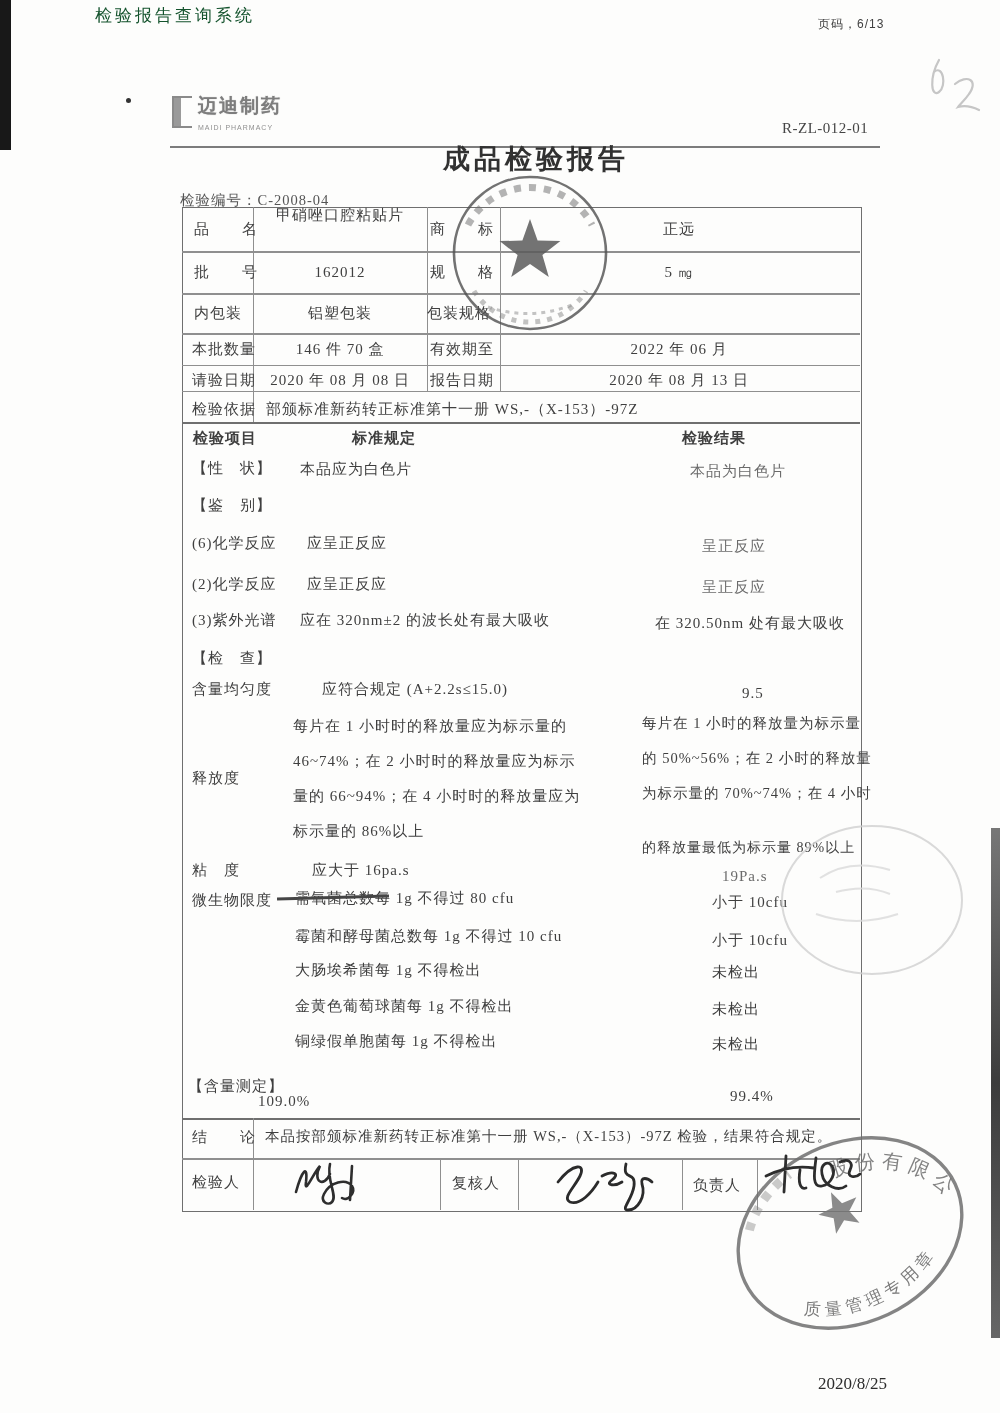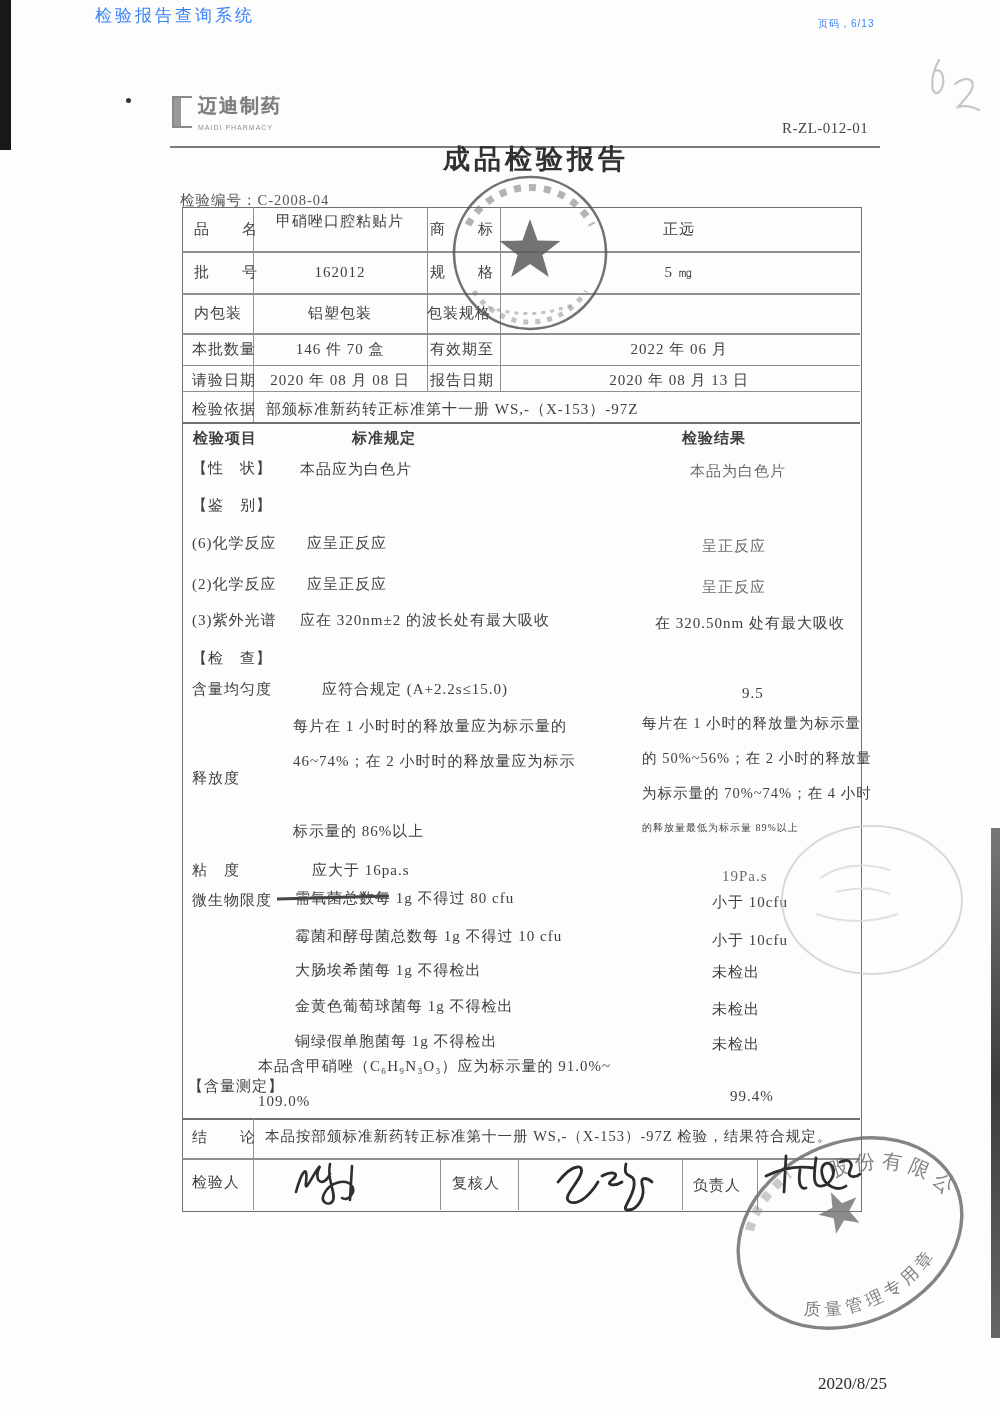--- a/index.html
+++ b/index.html
@@ -1,36 +1,36 @@
 <!DOCTYPE html>
 <html><head>
 <meta charset="utf-8">
 <style>
   html,body{margin:0;padding:0;background:#ffffff;}
   .page{position:relative;width:1000px;height:1413px;background:#fdfdfc;overflow:hidden;
         font-family:"Liberation Serif","DejaVu Serif",serif;color:#3d3d3d;}
   .t{position:absolute;white-space:nowrap;font-size:15px;line-height:20px;letter-spacing:1px;color:#3f3f3f;}
   .faded{color:#6b6b6b;}
-  .sys{font-family:"Liberation Sans","DejaVu Sans",sans-serif;color:#3b82f6;}
+  .sys{font-family:"Liberation Sans","DejaVu Sans",sans-serif;color:#14532d;}
   .ctr{text-align:center;}
   .ln{position:absolute;background:#8f8f8f;}
   .ln-dk{position:absolute;background:#6f6f6f;}
   svg{position:absolute;overflow:visible;}
 </style>
 </head>
 <body>
 
 <div class="page">
 
   <div class="ln" style="left:0;top:0;width:11px;height:150px;background:#181818;"></div>
   <div class="ln" style="left:991px;top:828px;width:9px;height:510px;background:linear-gradient(#777,#3c3c3c,#666);"></div>
   <div style="position:absolute;left:126px;top:98px;width:5px;height:5px;background:#333;border-radius:50%;"></div>
 
   <div class="t sys" style="left:95px;top:6px;font-size:17px;letter-spacing:3px;">检验报告查询系统</div>
-  <div class="t sys" style="left:818px;top:14px;font-size:10px;color:#3b82f6;">页码，6/13</div>
+  <div class="t sys" style="left:818px;top:14px;font-size:12px;color:#404040;">页码，6/13</div>
 
   <svg style="left:915px;top:50px;" width="80" height="70" viewBox="0 0 80 70">
     <path d="M24,10 C14,28 16,48 24,42 C32,36 28,14 19,22 M40,34 C52,24 64,30 54,44 C50,50 45,54 43,57 C50,55 58,57 64,60" fill="none" stroke="#c6c6c6" stroke-width="2.2" stroke-linecap="round"></path>
   </svg>
 
   <div style="position:absolute;left:172px;top:96px;display:flex;gap:6px;">
     <span style="display:inline-block;width:18px;height:28px;border:2px solid #8a8a8a;border-right:none;background:linear-gradient(90deg,#9a9a9a 40%,transparent 40%);"></span>
     <span>
       <span class="t" style="position:static;font-size:19px;font-weight:bold;color:#7d7d7d;letter-spacing:2px;text-shadow:0 0 1px #aaa;">迈迪制药</span><br>
       <span class="t sys" style="position:static;font-size:7px;color:#8f8f8f;letter-spacing:1px;">MAIDI PHARMACY</span>
@@ -51,21 +51,21 @@
   <div class="ln" style="left:500px;top:207px;width:1px;height:184px;"></div>
 
   <div class="ln" style="left:182px;top:251px;width:678px;height:1.5px;"></div>
   <div class="ln" style="left:182px;top:293px;width:678px;height:1.5px;"></div>
   <div class="ln" style="left:182px;top:333px;width:678px;height:1.5px;"></div>
   <div class="ln" style="left:182px;top:365px;width:678px;height:1px;"></div>
   <div class="ln" style="left:182px;top:391px;width:678px;height:1px;"></div>
   <div class="ln-dk" style="left:182px;top:422px;width:678px;height:2px;"></div>
 
   <div class="t" style="left:194px;top:219px;">品　　名</div>
-  <div class="t ctr" style="left:253px;top:211px;width:174px;">甲硝唑口腔粘贴片</div>
+  <div class="t ctr" style="left:253px;top:205px;width:174px;">甲硝唑口腔粘贴片</div>
   <div class="t" style="left:430px;top:219px;">商　　标</div>
   <div class="t ctr" style="left:500px;top:219px;width:358px;">正远</div>
 
   <div class="t" style="left:194px;top:262px;">批　　号</div>
   <div class="t ctr" style="left:253px;top:262px;width:174px;">162012</div>
   <div class="t" style="left:430px;top:262px;">规　　格</div>
   <div class="t ctr" style="left:500px;top:262px;width:358px;">5 ㎎</div>
 
   <div class="t" style="left:194px;top:303px;">内包装</div>
   <div class="t ctr" style="left:253px;top:303px;width:174px;">铝塑包装</div>
@@ -108,25 +108,26 @@
 
   <div class="t" style="left:192px;top:648px;">【检　查】</div>
 
   <div class="t" style="left:192px;top:679px;">含量均匀度</div>
   <div class="t" style="left:322px;top:679px;">应符合规定 (A+2.2s≤15.0)</div>
   <div class="t" style="left:742px;top:683px;">9.5</div>
 
   <div class="t" style="left:192px;top:768px;">释放度</div>
   <div class="t" style="left:293px;top:716px;">每片在 1 小时时的释放量应为标示量的</div>
   <div class="t" style="left:293px;top:751px;">46~74%；在 2 小时时的释放量应为标示</div>
+  <div class="t" style="left:293px;top:786px;">量的 66~94%；在 4 小时时的释放量应为</div>
   <div class="t" style="left:293px;top:821px;">标示量的 86%以上</div>
   <div class="t" style="left:642px;top:713px;font-size:14.5px;">每片在 1 小时的释放量为标示量</div>
   <div class="t" style="left:642px;top:748px;font-size:14.5px;">的 50%~56%；在 2 小时的释放量</div>
   <div class="t" style="left:642px;top:783px;font-size:14.5px;">为标示量的 70%~74%；在 4 小时</div>
-  <div class="t" style="left:642px;top:818px;font-size:10px;">的释放量最低为标示量 89%以上</div>
+  <div class="t" style="left:642px;top:838px;font-size:14px;">的释放量最低为标示量 89%以上</div>
 
   <div class="t" style="left:192px;top:860px;">粘　度</div>
   <div class="t" style="left:312px;top:860px;">应大于 16pa.s</div>
   <div class="t faded" style="left:722px;top:866px;">19Pa.s</div>
 
   <div class="t" style="left:192px;top:890px;">微生物限度</div>
   <div class="t" style="left:295px;top:888px;">需氧菌总数每 1g 不得过 80 cfu</div>
   <div class="t" style="left:712px;top:892px;">小于 10cfu</div>
   <div class="ln-dk" style="left:277px;top:896px;width:112px;height:2.5px;transform:rotate(-1.5deg);background:#454545;"></div>
 
@@ -136,21 +137,20 @@
   <div class="t" style="left:295px;top:960px;">大肠埃希菌每 1g 不得检出</div>
   <div class="t" style="left:712px;top:962px;">未检出</div>
 
   <div class="t" style="left:295px;top:996px;">金黄色葡萄球菌每 1g 不得检出</div>
   <div class="t" style="left:712px;top:999px;">未检出</div>
 
   <div class="t" style="left:295px;top:1031px;">铜绿假单胞菌每 1g 不得检出</div>
   <div class="t" style="left:712px;top:1034px;">未检出</div>
 
   <div class="t" style="left:188px;top:1076px;">【含量测定】</div>
-  <div class="t" style="left:258px;top:1056px;">本品含甲硝唑（C₆H₉N₃O₃）应为标示量的 91.0%~</div>
   <div class="t" style="left:258px;top:1091px;">109.0%</div>
   <div class="t" style="left:730px;top:1086px;">99.4%</div>
 
   <div class="ln-dk" style="left:182px;top:1118px;width:678px;height:2px;"></div>
   <div class="ln" style="left:253px;top:1118px;width:1px;height:92px;"></div>
   <div class="t" style="left:192px;top:1127px;">结　　论</div>
   <div class="t" style="left:265px;top:1126px;font-size:14.5px;">本品按部颁标准新药转正标准第十一册 WS,-（X-153）-97Z 检验，结果符合规定。</div>
 
   <div class="ln" style="left:182px;top:1158px;width:678px;height:1.5px;"></div>
   <div class="ln" style="left:440px;top:1158px;width:1px;height:52px;"></div>

